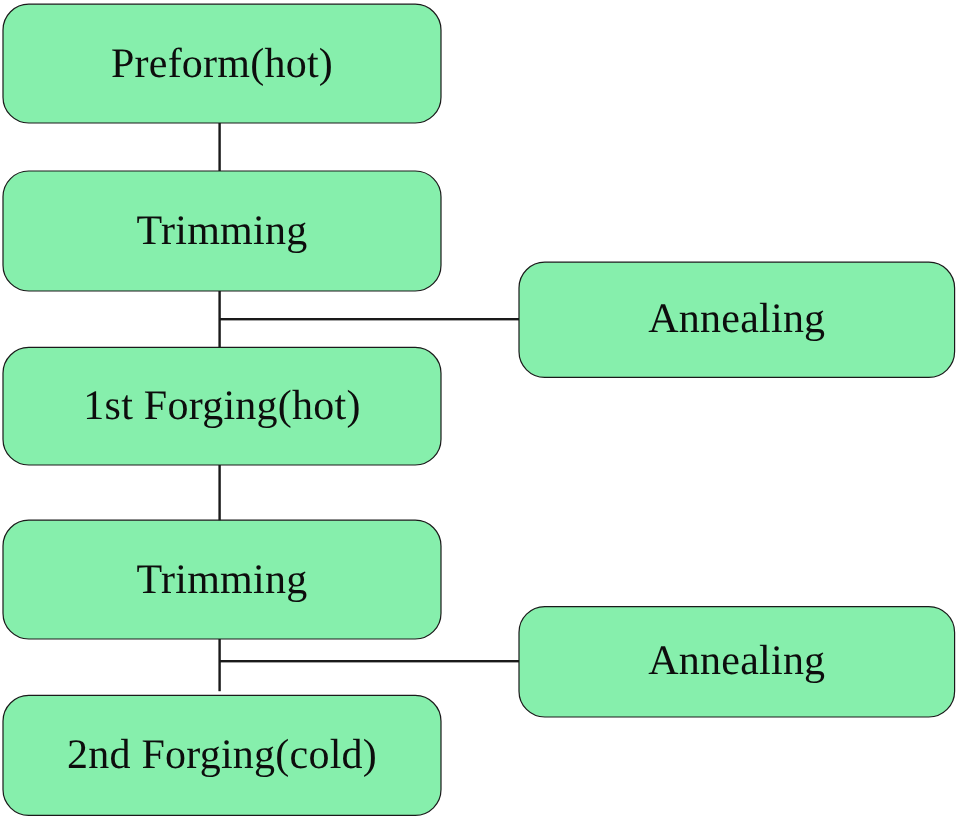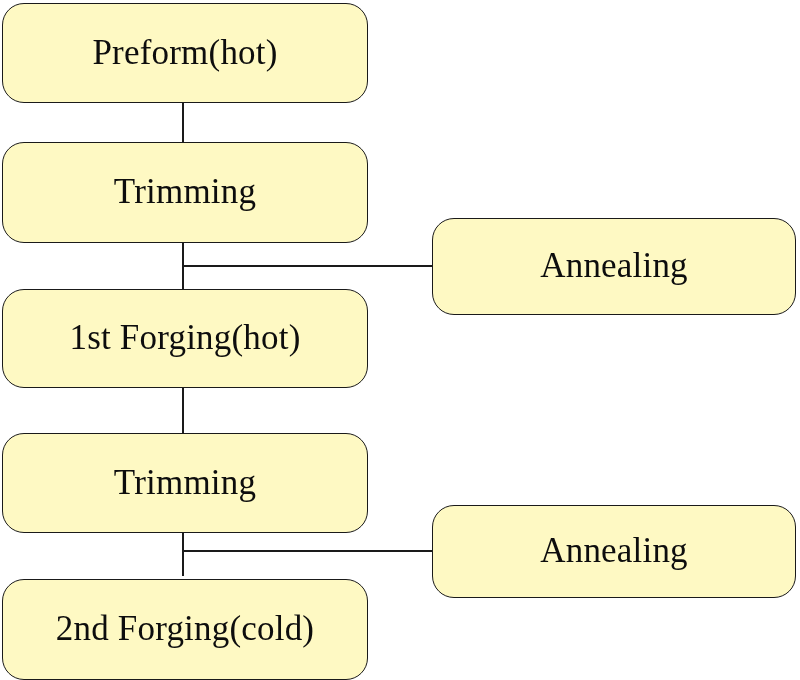--- a/index.html
+++ b/index.html
@@ -15,21 +15,21 @@
   #diagram-canvas {
     position: relative;
     width: 800px;
     height: 680px;
     background: #ffffff;
     overflow: hidden;
   }
   .node {
     position: absolute;
     box-sizing: border-box;
-    background: #fef9c3;
+    background: #86efac;
     border: 1.6px solid #1a1a1a;
     border-radius: 22px;
     display: flex;
     align-items: center;
     justify-content: center;
     z-index: 2;
   }
   .node-label {
     font-size: 35px;
     line-height: 1.05;

